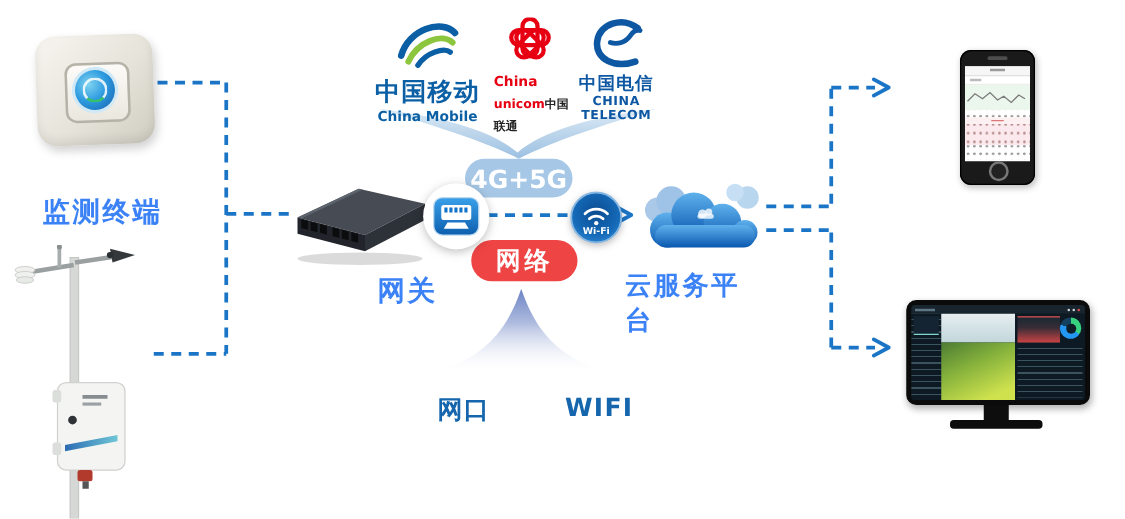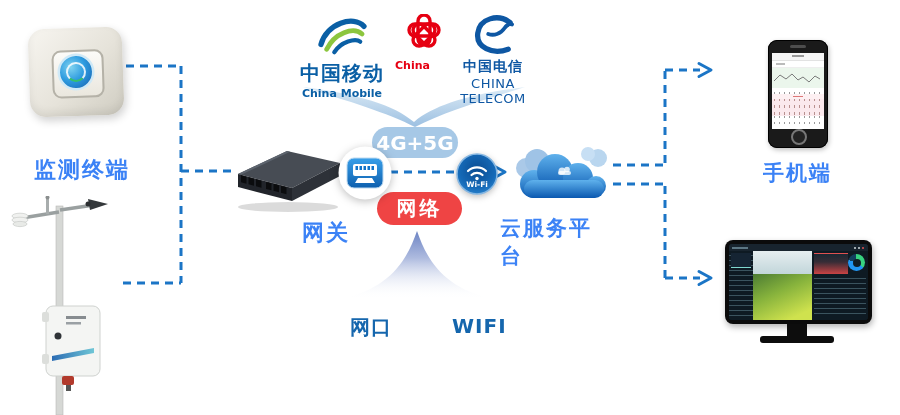--- a/index.html
+++ b/index.html
@@ -43,21 +43,21 @@
   #carrier-mobile{left:299px;top:12px;width:86px;}
   #carrier-unicom{left:389px;top:14px;width:70px;}
   #carrier-telecom{left:457px;top:14px;width:72px;}
   .car-cn-mobile{font-weight:700;font-size:20px;color:#0a5fa5;letter-spacing:1px;}
   .car-en-mobile{font-weight:700;font-size:11px;color:#0a5fa5;}
   .uni-line{display:block;text-align:left;padding-left:6px;line-height:1.1;}
   .uni-en1{color:#e60012;font-size:11px;font-weight:700;}
   .uni-en2{color:#e60012;font-size:10px;font-weight:700;}
   .uni-cn{color:#222;font-size:9.5px;font-weight:700;}
   .car-cn-telecom{font-weight:700;font-size:14px;color:#0e57a3;letter-spacing:1px;}
-  .car-en-telecom{font-weight:400;font-size:13px;color:#0e57a3;letter-spacing:.5px;}
+  .car-en-telecom{font-weight:700;font-size:10px;color:#0e57a3;letter-spacing:.5px;}
   
   #phone{left:768px;top:40px;width:60px;height:108px;background:#1a1a1a;border-radius:9px;z-index:2;
     box-shadow:inset 0 0 0 1px #000,1px 2px 5px rgba(0,0,0,.25);}
   #phone::before{content:'';position:absolute;top:5px;left:50%;margin-left:-8px;width:16px;height:3px;
     border-radius:2px;background:#4d4d4d;}
   #phone::after{content:'';position:absolute;bottom:3px;left:50%;margin-left:-7px;width:12px;height:12px;
     border:2px solid #777;border-radius:50%;background:#222;}
   .pscreen{position:absolute;left:4px;right:4px;top:13px;bottom:19px;background:#fff;overflow:hidden;}
   .p-head{height:7px;background:#f6f6f6;border-bottom:1px solid #e2e2e2;position:relative;}
   .p-head::after{content:'';position:absolute;left:50%;margin-left:-6px;top:2px;width:12px;height:2px;background:#9a9a9a;}
@@ -211,20 +211,21 @@
   <div class="carrier" id="carrier-unicom">
     <svg width="40" height="42" viewBox="0 0 40 42">
       <g stroke="#e60012" stroke-width="3.4" fill="none">
         <rect x="14" y="1" width="12" height="30" rx="6"></rect>
         <rect x="5" y="10" width="30" height="12" rx="6"></rect>
         <rect x="14" y="8" width="12" height="26" rx="6" transform="rotate(45 20 21)"></rect>
         <rect x="14" y="8" width="12" height="26" rx="6" transform="rotate(-45 20 21)"></rect>
       </g>
     </svg>
     <span class="uni-line uni-en1">China</span>
+    <span class="uni-line"><span class="uni-en2">unicom</span><span class="uni-cn">中国联通</span></span>
   </div>
 
   <div class="carrier" id="carrier-telecom">
     <svg width="46" height="40" viewBox="0 0 46 42">
       <path d="M41,9 C28,-1 9,5 7,20 C5,35 22,43 39,37" stroke="#0e57a3" stroke-width="5.5" fill="none" stroke-linecap="round"></path>
       <path d="M18,21 C24,23 31,21 35,15 C37,12 40,10 43,11" stroke="#0e57a3" stroke-width="4" fill="none" stroke-linecap="round"></path>
     </svg>
     <div class="car-cn-telecom">中国电信</div>
     <div class="car-en-telecom">CHINA TELECOM</div>
   </div>
@@ -302,21 +303,20 @@
         <svg width="50" height="20" viewBox="0 0 50 20">
           <polyline points="2,13 8,7 14,11 20,6 26,12 31,9 37,14 43,8 48,11" stroke="#7a7a7a" stroke-width="1" fill="none"></polyline>
         </svg>
       </div>
       <div class="p-mid"></div>
       <div class="p-pinkhead"></div>
       <div class="p-pink"></div>
       <div class="p-white"></div>
     </div>
   </div>
-  <div class="lbl" id="lbl-phone">手机端</div>
 
   <div id="monitor" class="abs">
     <div class="mscreen">
       <div class="m-top"></div>
       <div class="m-left">
         <div class="m-left-chart"></div>
       </div>
       <div class="m-view"></div>
       <div class="m-right">
         <div class="m-red"></div>

